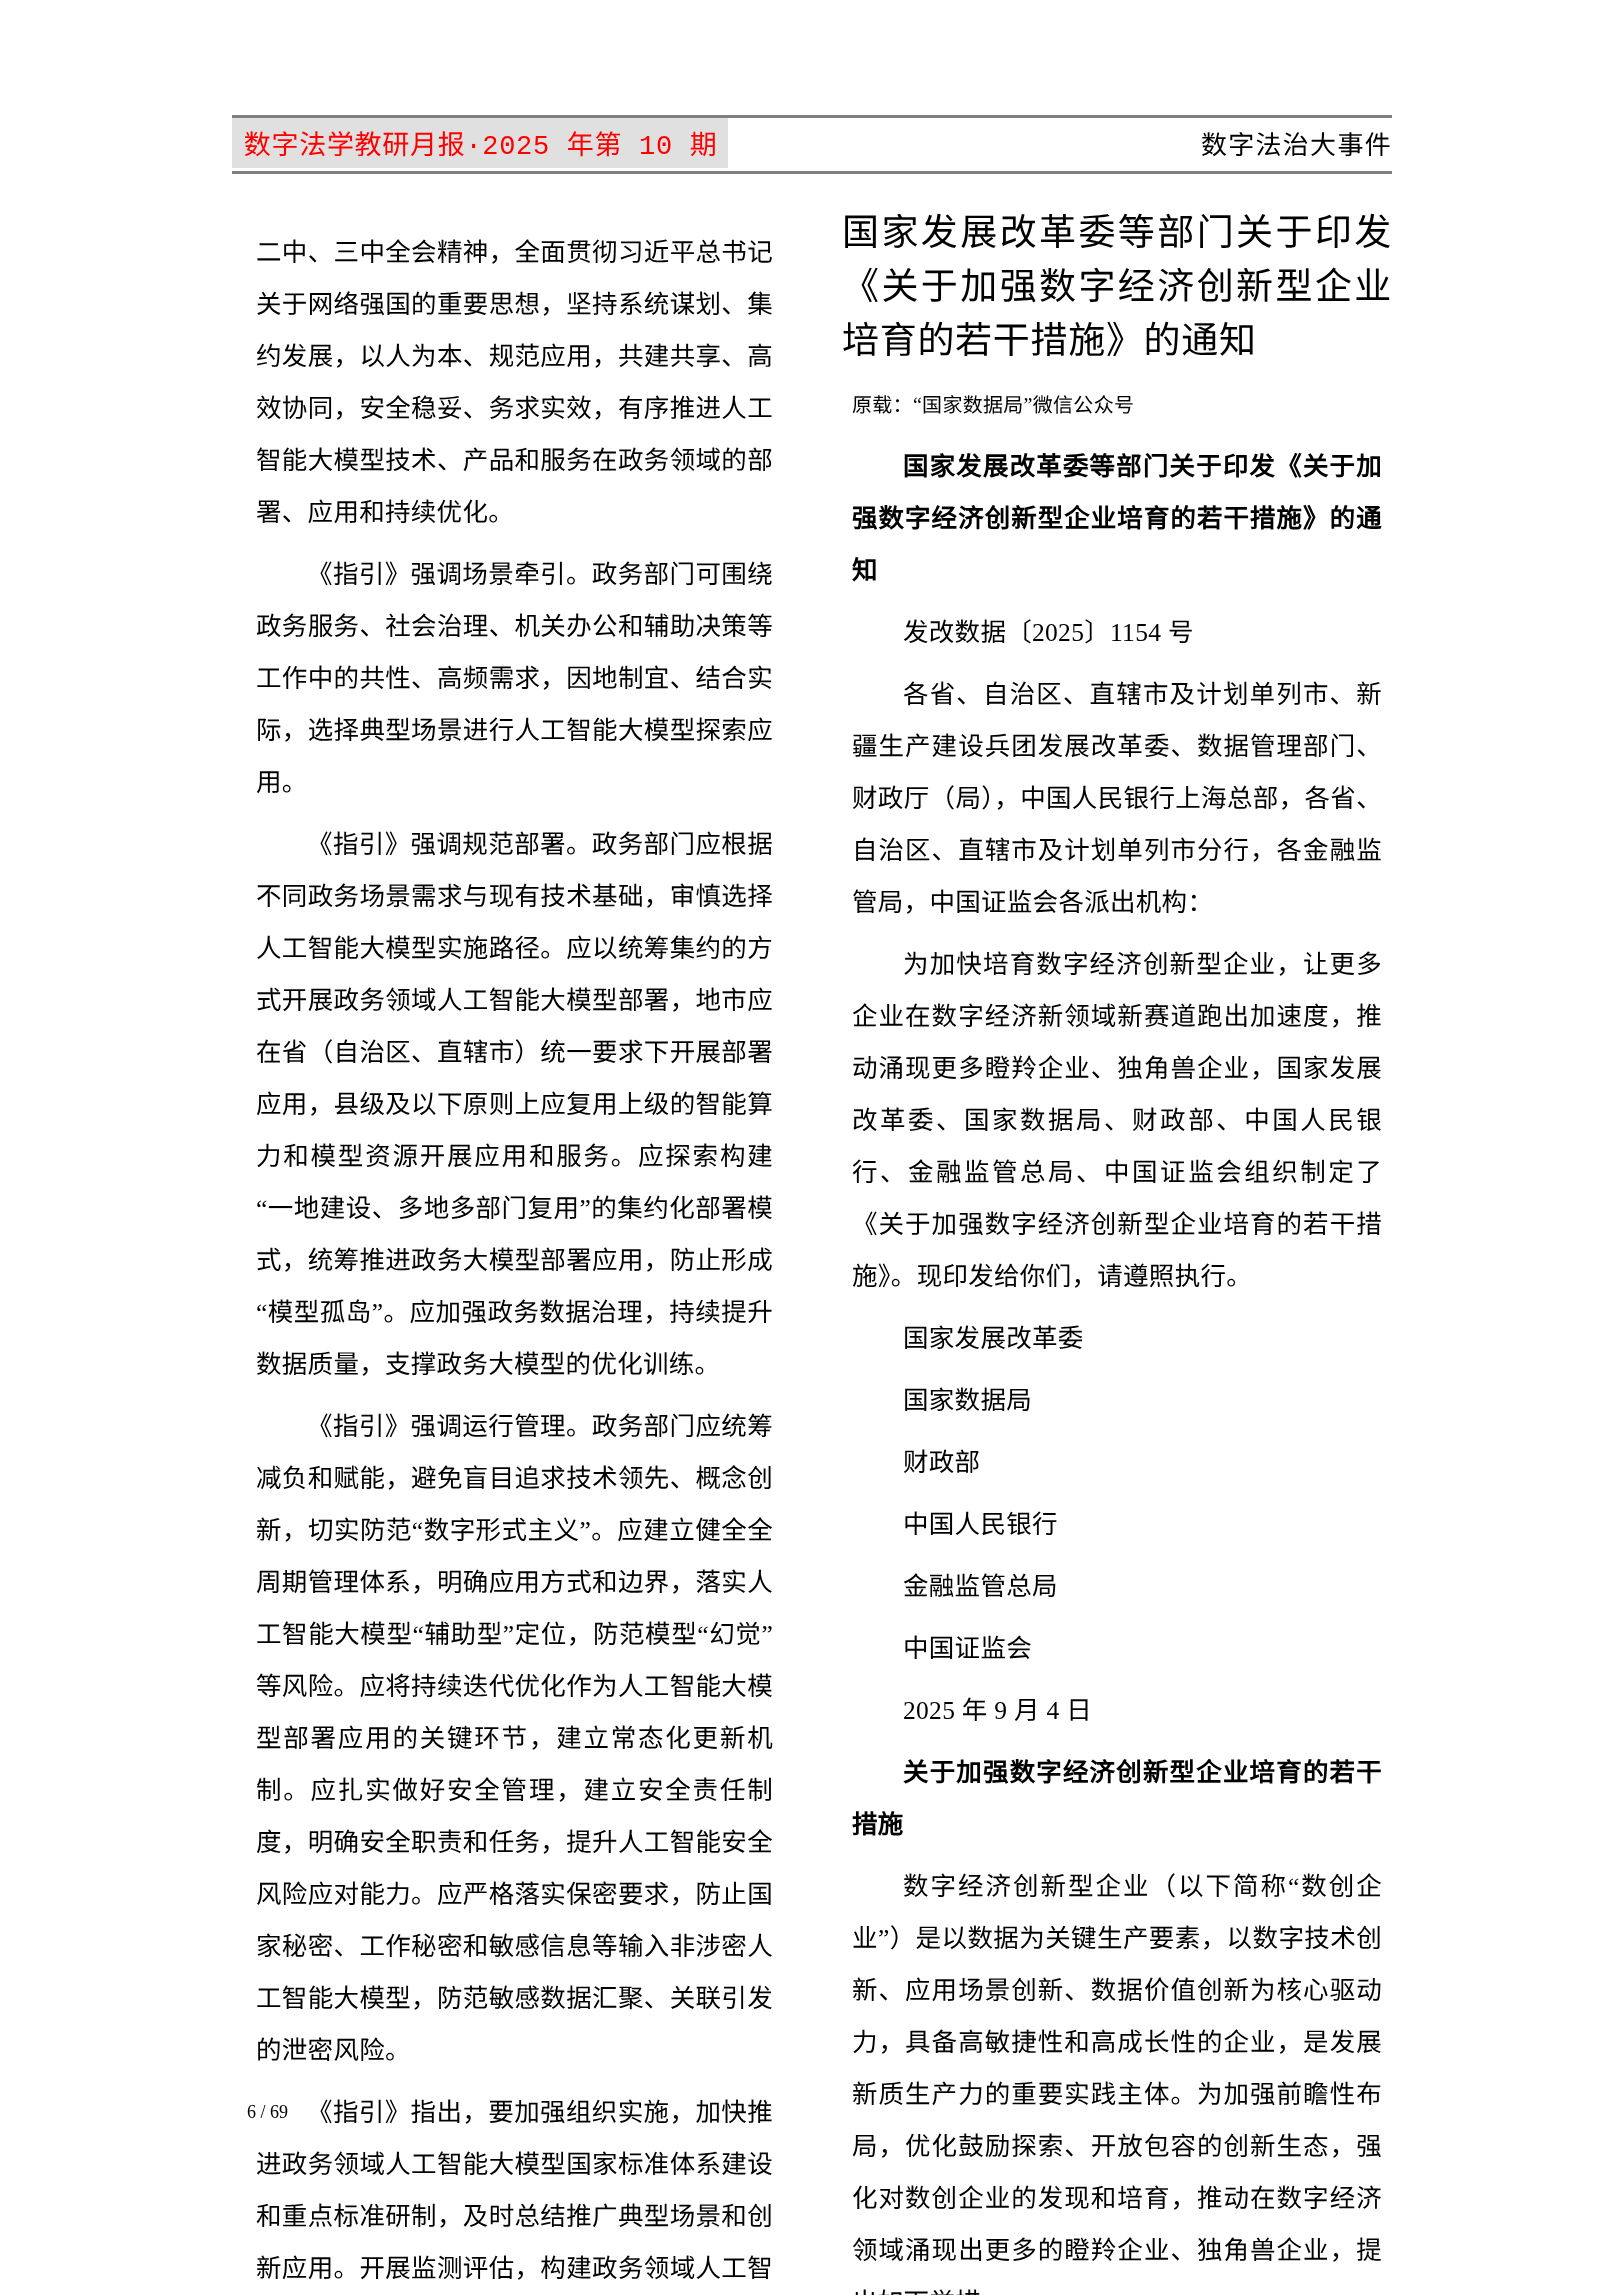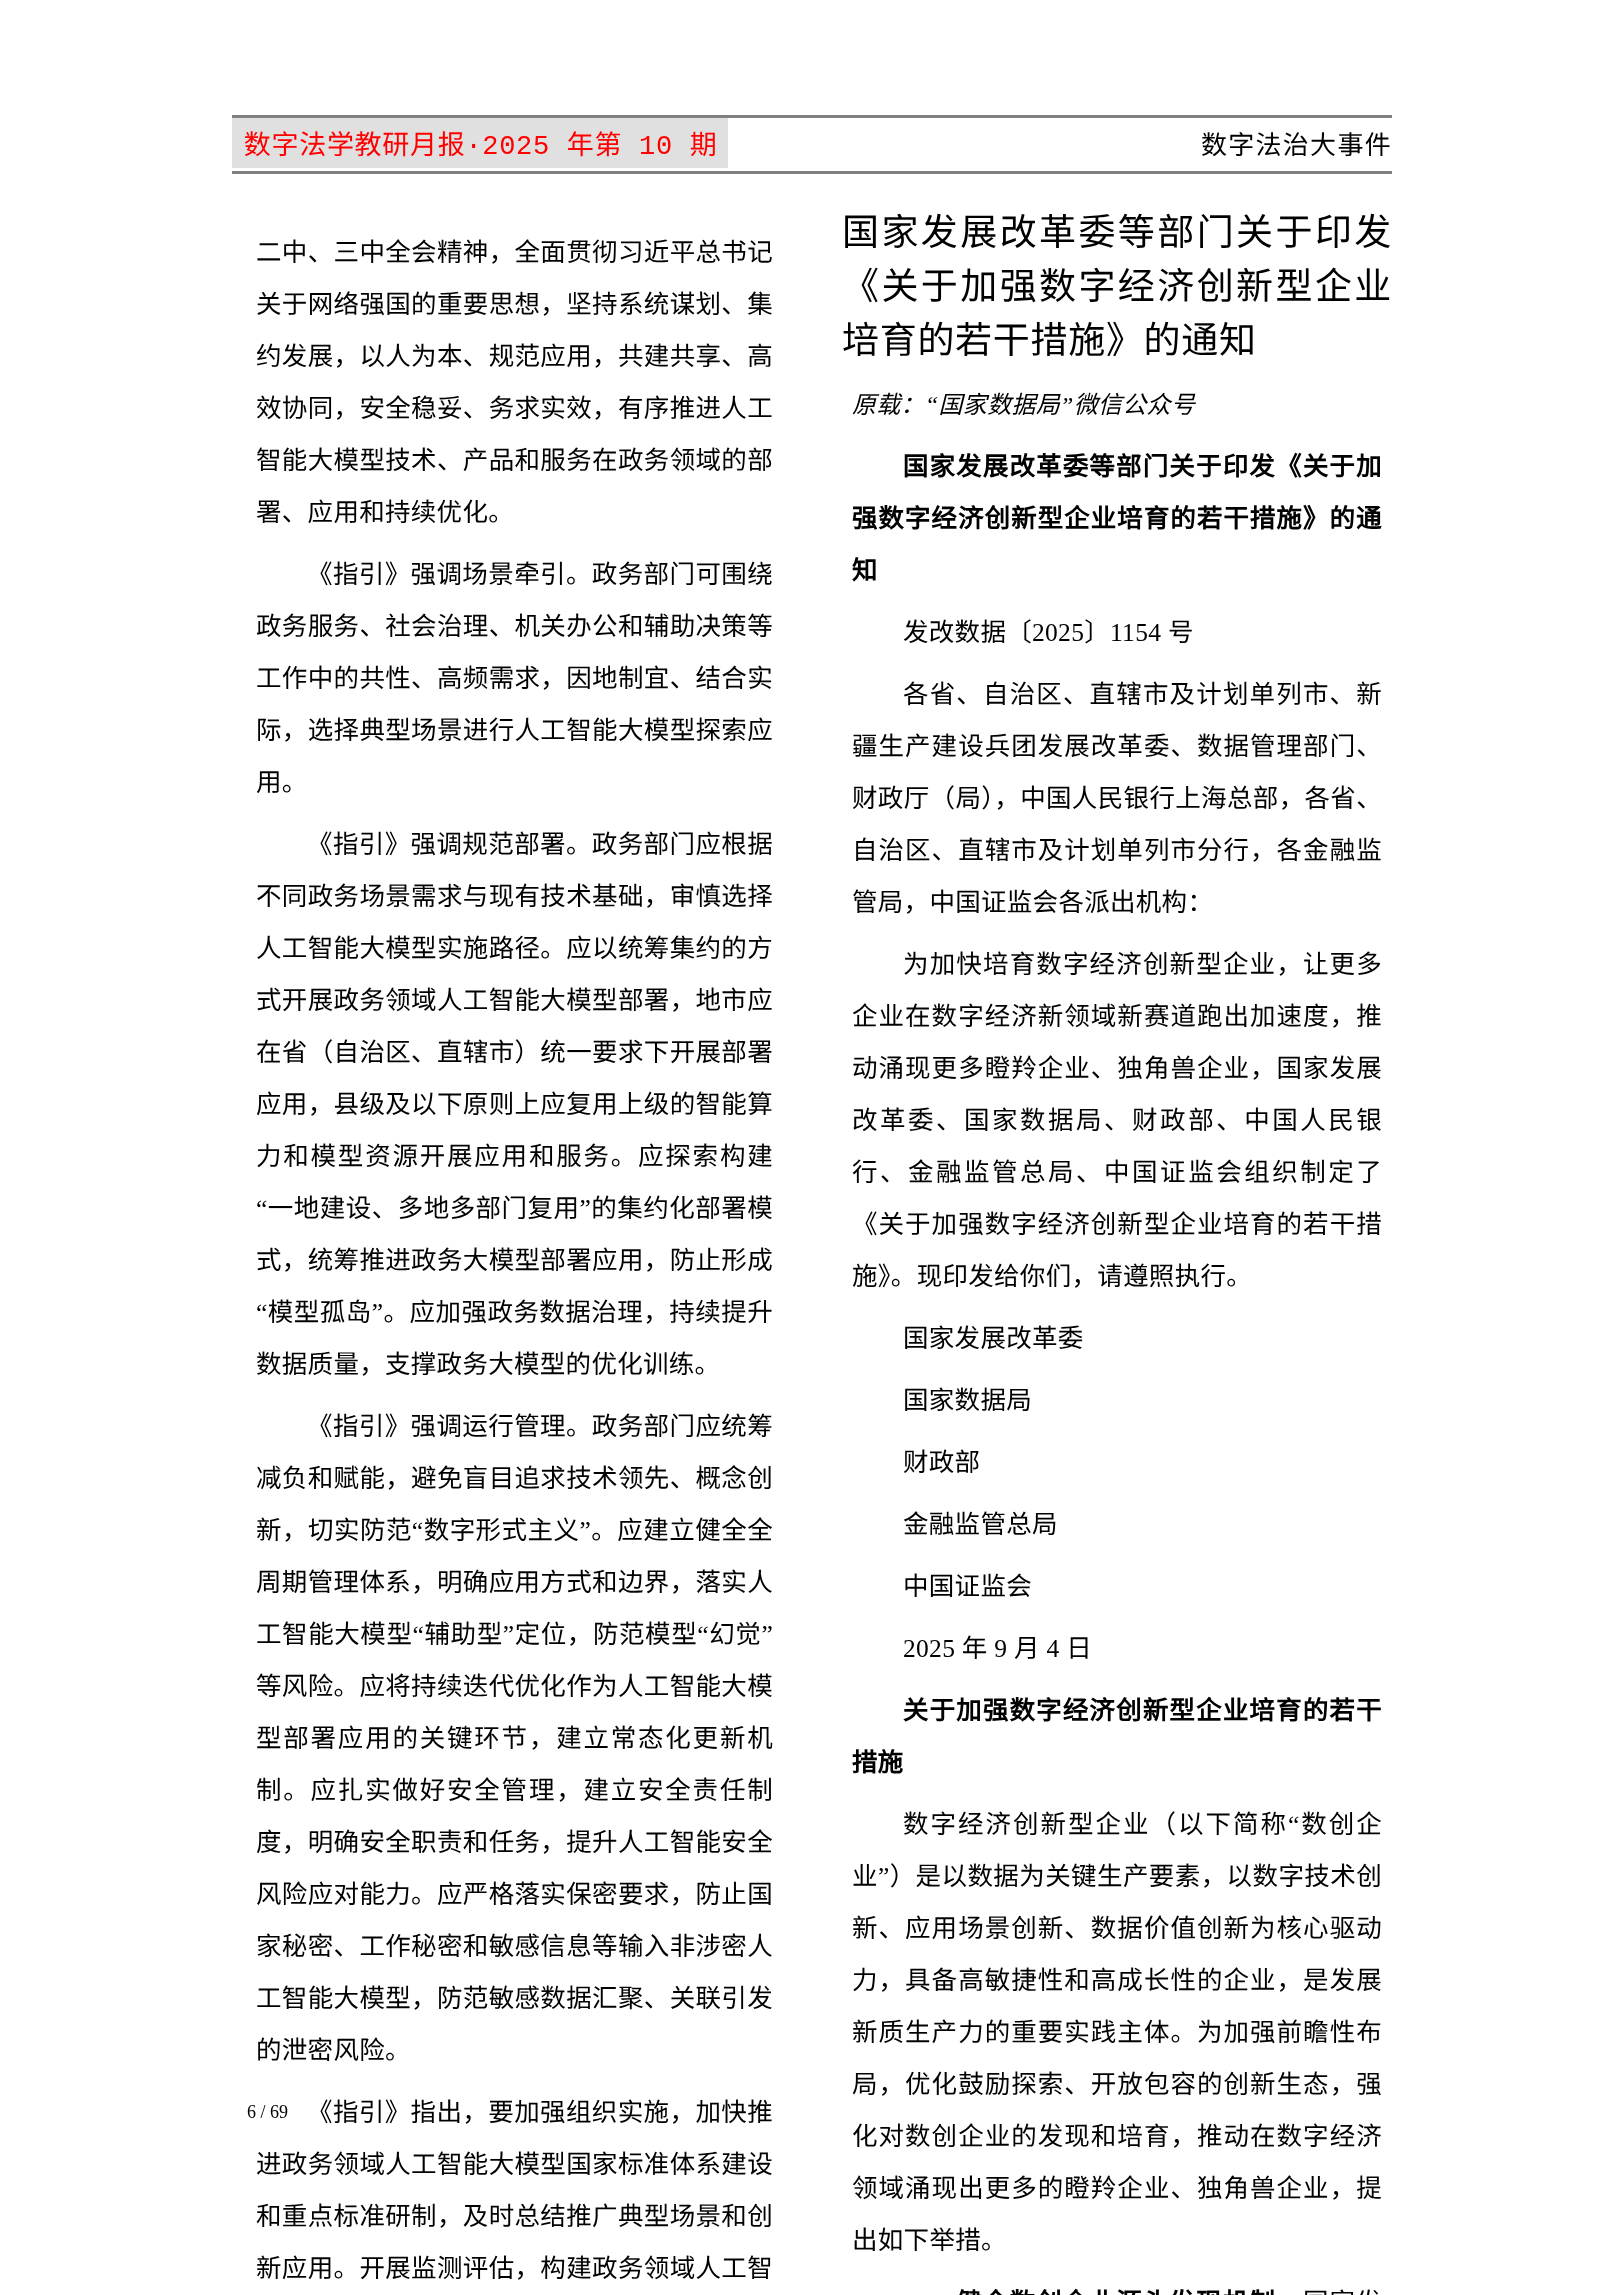--- a/index.html
+++ b/index.html
@@ -31,21 +31,21 @@
   }
   #left-col{left:246px;top:217px;width:537px;}
   #right-col{left:842px;top:206px;width:550px;}
   p{margin:10px;padding:0;}
   .indent{text-indent:2em;}
   .bold{font-weight:bold;}
   h1.article-title{
     font-size:37px;line-height:54px;font-weight:normal;margin:0 0 10.5px 0;
     text-align:justify;letter-spacing:0.7px;
   }
-  .source{font-style:italic;font-size:24px;line-height:52px;}
+  .source{font-size:20px;line-height:52px;}
   .pagenum{position:absolute;left:247px;top:2098px;font-size:18px;line-height:29px;}
 </style>
 </head>
 <body>
 
 <header>
   <div id="rule-top" class="rule"></div>
   <div class="header-row">
     <span class="masthead">数字法学教研月报·2025 年第 10 期</span>
     <span class="section-title">数字法治大事件</span>
@@ -65,20 +65,21 @@
   <section id="right-col" class="col">
     <h1 class="article-title">国家发展改革委等部门关于印发《关于加强数字经济创新型企业培育的若干措施》的通知</h1>
     <p class="source">原载：“国家数据局”微信公众号</p>
     <p class="indent bold">国家发展改革委等部门关于印发《关于加强数字经济创新型企业培育的若干措施》的通知</p>
     <p class="indent">发改数据〔2025〕1154 号</p>
     <p class="indent">各省、自治区、直辖市及计划单列市、新疆生产建设兵团发展改革委、数据管理部门、财政厅（局），中国人民银行上海总部，各省、自治区、直辖市及计划单列市分行，各金融监管局，中国证监会各派出机构：</p>
     <p class="indent">为加快培育数字经济创新型企业，让更多企业在数字经济新领域新赛道跑出加速度，推动涌现更多瞪羚企业、独角兽企业，国家发展改革委、国家数据局、财政部、中国人民银行、金融监管总局、中国证监会组织制定了《关于加强数字经济创新型企业培育的若干措施》。现印发给你们，请遵照执行。</p>
     <p class="indent">国家发展改革委</p>
     <p class="indent">国家数据局</p>
     <p class="indent">财政部</p>
+    <p class="indent">中国人民银行</p>
     <p class="indent">金融监管总局</p>
     <p class="indent">中国证监会</p>
     <p class="indent">2025 年 9 月 4 日</p>
     <p class="indent bold">关于加强数字经济创新型企业培育的若干措施</p>
     <p class="indent">数字经济创新型企业（以下简称“数创企业”）是以数据为关键生产要素，以数字技术创新、应用场景创新、数据价值创新为核心驱动力，具备高敏捷性和高成长性的企业，是发展新质生产力的重要实践主体。为加强前瞻性布局，优化鼓励探索、开放包容的创新生态，强化对数创企业的发现和培育，推动在数字经济领域涌现出更多的瞪羚企业、独角兽企业，提出如下举措。</p>
     <p class="indent"><b>一、健全数创企业源头发现机制。</b><span>国家发展改革委、国家数据局牵头搭建数创企业培育库，每</span></p>
   </section>
 </main>
 
 <div class="pagenum">6 / 69</div>

